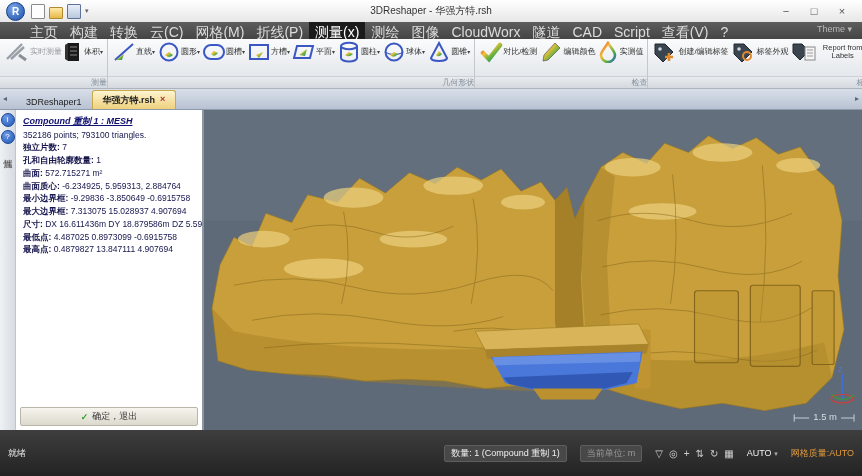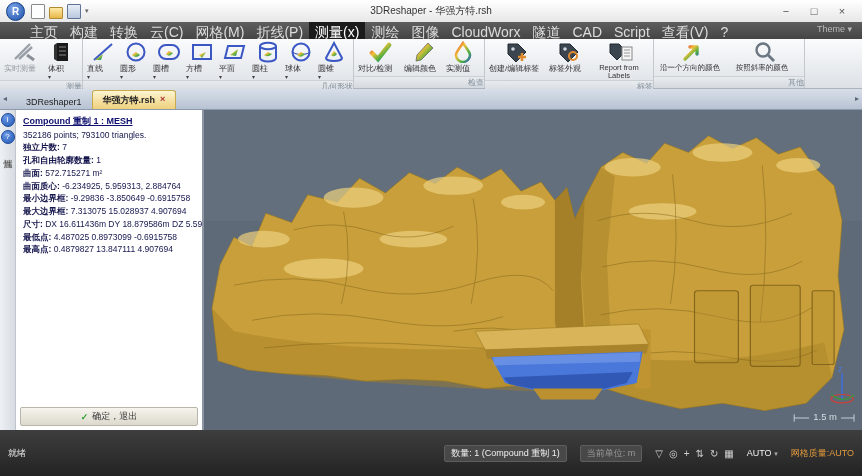--- a/index.html
+++ b/index.html
@@ -21,21 +21,21 @@
   
   .menubar{height:17px;background:linear-gradient(#5d5d5d,#454545);display:flex;align-items:stretch;padding-left:24px;flex:none}
   .menu-item{color:#dcdcdc;font-size:14px;padding:2px 6px 0;white-space:nowrap}
   .menu-item.active{background:#1b1b1b;color:#fff}
   .theme{margin-left:auto;color:#b8b8b8;font-size:9px;padding:2px 10px 0;white-space:nowrap}
 
   
   .ribbon{height:49px;background:linear-gradient(#fafbfc,#dde1e6);display:flex;border-bottom:1px solid #aeb4bb;flex:none}
   .rgroup{display:flex;flex-direction:column;border-right:1px solid #c3c8cd;padding:1px 3px 0}
   .rbuttons{flex:1;display:flex;align-items:flex-start}
-  .rbtn{display:flex;flex-direction:column;min-width:31px;padding:0 1px}
+  .rbtn{display:flex;flex-direction:row;align-items:center;min-width:31px;padding:0 1px}
   .rbtn .lbl{font-size:8px;color:#333;white-space:nowrap;line-height:10px}
   .rbtn .lbl.wrap{white-space:normal;width:52px;text-align:center;font-size:7.5px;line-height:8px}
   .rbtn.disabled .lbl{color:#9aa0a6}
   .rbtn .dd{font-size:6px;color:#444;line-height:6px}
   .glabel{font-size:8px;color:#84909c;text-align:right;height:11px;line-height:11px;background:linear-gradient(#e9eci e,#d4d9df);background:linear-gradient(#e9ecee,#d4d9df);margin:0 -3px;border-top:1px solid #ccd1d7}
   .ric{height:24px;display:flex;align-items:center;justify-content:center}
 
   
   .tabbar{height:20px;background:linear-gradient(#d8dfe9,#b7c2d2);display:flex;align-items:flex-end;padding-left:16px;border-bottom:1px solid #8d9aab;position:relative;flex:none}
   .tab-nav{position:absolute;top:5px;font-size:8px;color:#5a6678}
@@ -46,21 +46,21 @@
   .tab-close{color:#a33;font-weight:bold;font-size:9px}
 
   
   .main{flex:1;display:flex;min-height:0}
   .iconstrip{width:15px;background:linear-gradient(90deg,#eef1f4,#d7dce2);display:flex;flex-direction:column;align-items:center;padding-top:3px;gap:3px;border-right:1px solid #c0c5cb;flex:none}
   .strip-ic{width:12px;height:12px;border-radius:50%;background:radial-gradient(circle at 35% 30%,#6d9ae6,#2057b4);color:#fff;font-size:8px;text-align:center;line-height:12px;border:1px solid #1a4695}
   .strip-label{writing-mode:vertical-rl;font-size:9px;color:#555;margin-top:5px}
 
   .panel{width:186px;background:#fff;border-right:2px solid #8d96a3;display:flex;flex-direction:column;flex:none}
   .panel-scroll{flex:1;padding:5px 2px 0 7px;overflow:hidden;font-size:8.5px;line-height:1.5;color:#15154d}
-  .prop-title{font-weight:bold;text-decoration:underline;color:#101070;font-size:9px;white-space:nowrap}
+  .prop-title{font-weight:bold;font-style:italic;text-decoration:underline;color:#101070;font-size:9px;white-space:nowrap}
   .prop-line{white-space:nowrap}
   .prop-line .k{font-weight:bold}
   .panel-footer{height:17px;background:linear-gradient(#f6f4ee,#ddd9cd);border:1px solid #b9b5a9;border-radius:2px;display:flex;align-items:center;justify-content:center;gap:4px;font-size:9px;color:#333;margin:3px 4px 4px}
   .check{color:#2f9e2f;font-weight:bold;font-size:9px}
 
   .viewport{flex:1;position:relative;background:#5e6a78;min-width:0}
   .viewport svg{display:block;width:100%;height:100%}
 
   
   .statusbar{height:22px;background:linear-gradient(#3e3e3e,#232323);display:flex;align-items:center;color:#ddd;font-size:9px;padding:12px 8px;gap:13px;flex:none}

